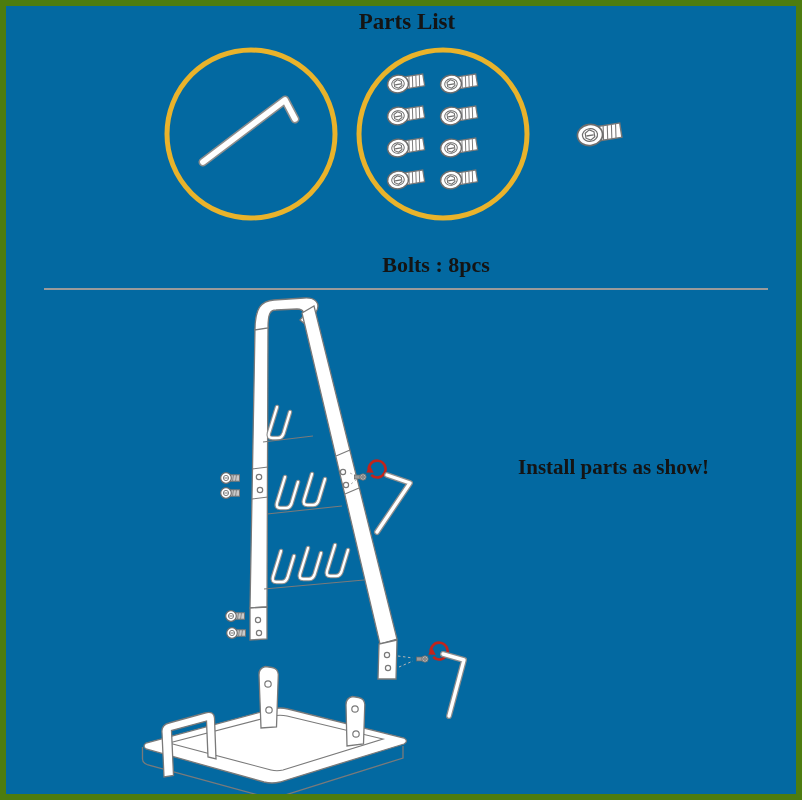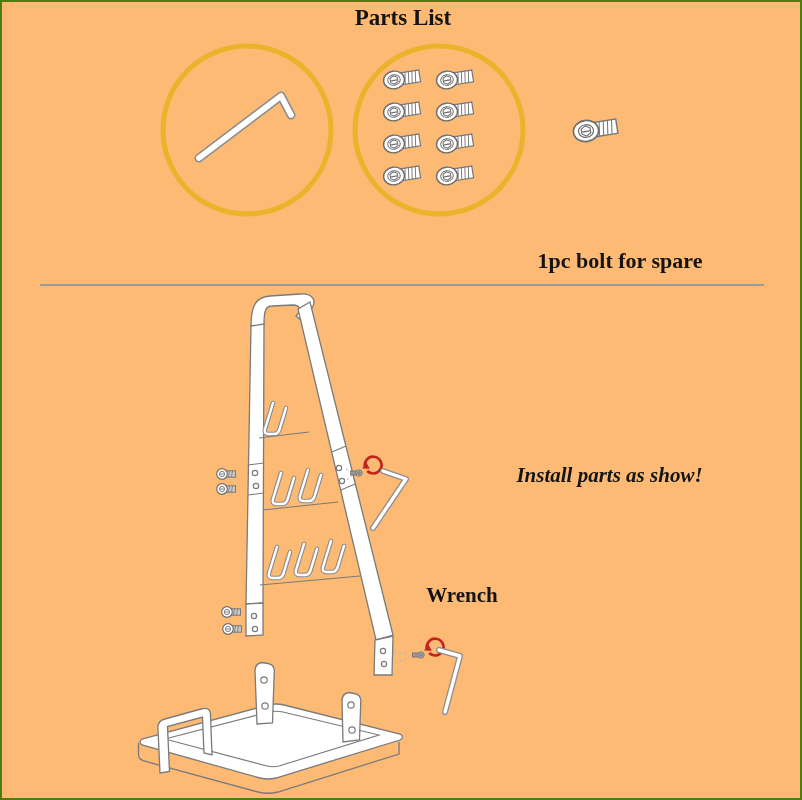--- a/index.html
+++ b/index.html
@@ -1,28 +1,28 @@
 <!DOCTYPE html>
 <html><head>
 <meta charset="utf-8">
 <style>
   html,body { margin:0; padding:0; background:#fff; }
   .page {
-    position:relative; width:802px; height:800px; background:#fdba74;
+    position:relative; width:802px; height:800px; background:#0369a1;
     font-family:"Liberation Serif", serif; color:#141414; overflow:hidden;
-    border:2px solid #4d7c0f; box-sizing:border-box;
+    border:6px solid #4d7c0f; box-sizing:border-box;
   }
   .txt { position:absolute; font-weight:bold; text-align:center; color:#141414; }
   .title { top:3px; left:0; width:802px; font-size:23px; }
   .lbl-wrench { top:246px; left:122px; width:200px; font-size:22px; }
   .lbl-bolts  { top:246px; left:330px; width:200px; font-size:22px; }
   .lbl-spare  { top:246px; left:508px; width:220px; font-size:22px; }
   .lbl-callout-bolts  { top:559px; left:96px;  width:110px; font-size:21px; }
   .lbl-callout-wrench { top:581px; left:405px; width:110px; font-size:21px; }
-  .lbl-instruction    { top:461px; left:495px; width:225px; font-size:21px;font-style:italic; }
+  .lbl-instruction    { top:449px; left:495px; width:225px; font-size:21px; }
   .divider { position:absolute; top:282px; left:38px; width:724px; height:2px; background:#9a9a9a; }
   svg.art { position:absolute; top:0; left:0; }
   .ln  { stroke:#7a7a7a; stroke-width:1.3; fill:none; }
   .ln2 { stroke:#7a7a7a; stroke-width:1.1; fill:none; }
   .fw  { fill:#ffffff; stroke:#7a7a7a; stroke-width:1.3; }
   .hole { fill:#ffffff; stroke:#7a7a7a; stroke-width:1.2; }
   .tube-o { stroke:#8d8d8d; stroke-width:4.6; fill:none; stroke-linecap:round; stroke-linejoin:round; }
   .tube-i { stroke:#ffffff; stroke-width:2.4; fill:none; stroke-linecap:round; stroke-linejoin:round; }
   .wr-o { stroke:#8d8d8d; stroke-width:6;   fill:none; stroke-linecap:round; stroke-linejoin:round; }
   .wr-i { stroke:#ffffff; stroke-width:3.4; fill:none; stroke-linecap:round; stroke-linejoin:round; }
@@ -179,18 +179,17 @@
         <circle class="hole" cx="263" cy="704" r="3.2"></circle>
         <path class="fw" d="M 341,740 L 340,699 Q 339.8,692 346.5,690.5 L 352.5,691.5 Q 358.5,692.5 358.8,698.5 L 357.5,738 Z"></path>
         <circle class="hole" cx="349" cy="703" r="3.2"></circle>
         <circle class="hole" cx="350" cy="728" r="3.2"></circle>
       </g>
     </g>
   </svg>
 
   <div class="divider"></div>
 
-  <div class="txt lbl-spare">1pc bolt for spare</div>
+  <div class="txt lbl-bolts">Bolts : 8pcs</div>
 
-  <div class="txt lbl-callout-wrench">Wrench</div>
   <div class="txt lbl-instruction">Install parts as show!</div>
 
 </div>
 
 </body></html>

